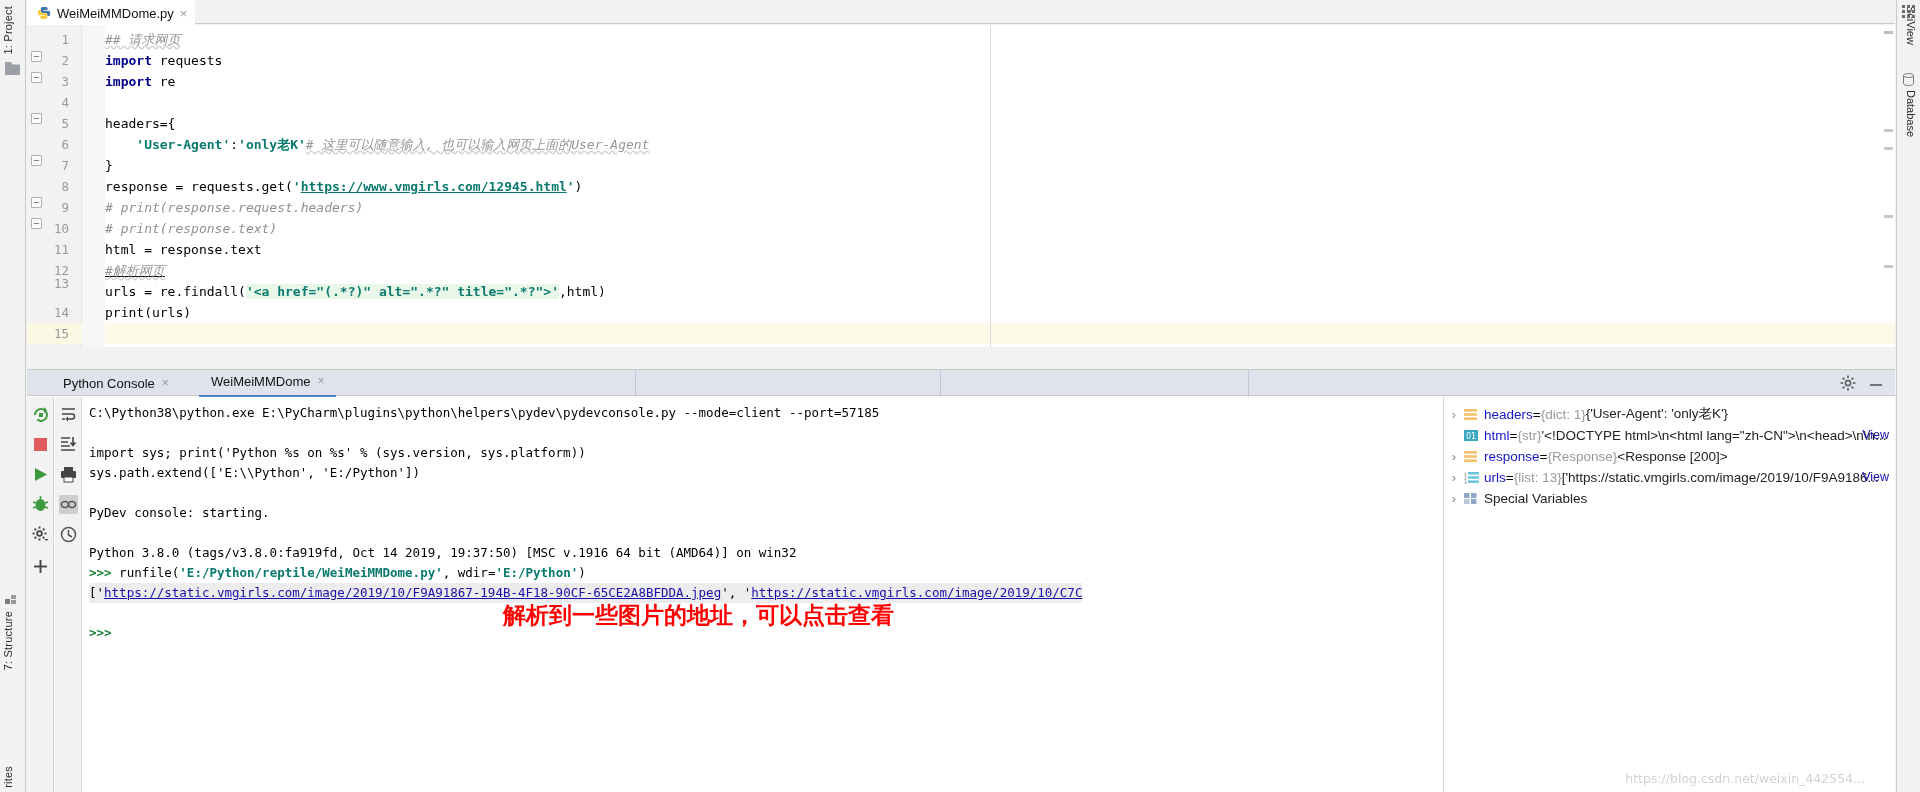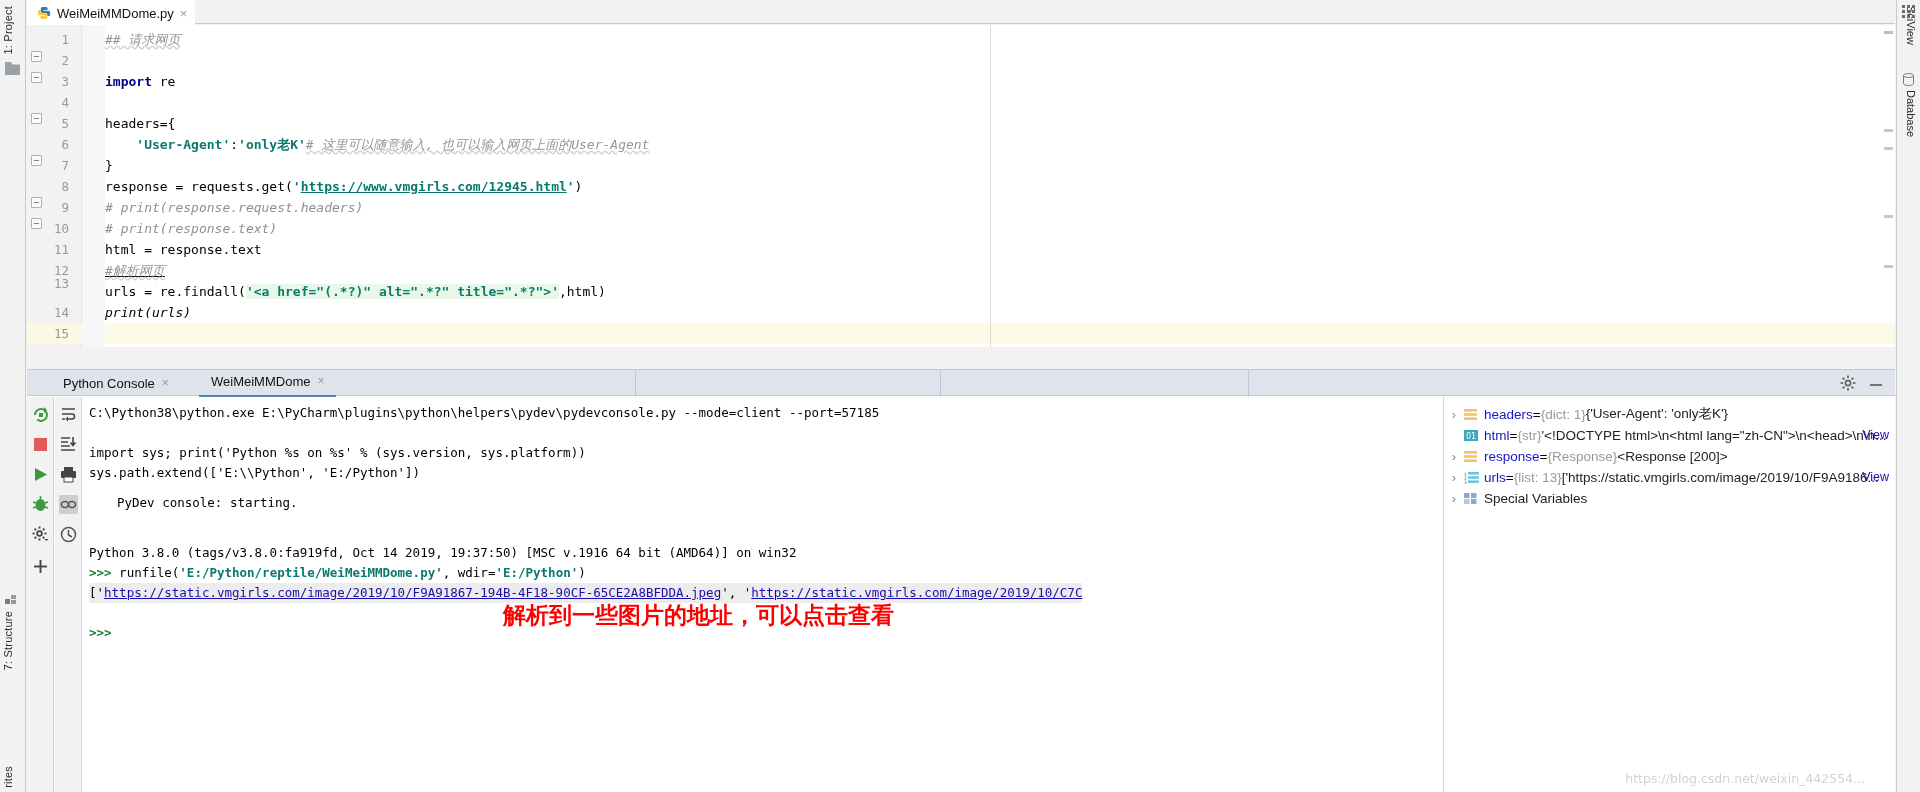--- a/index.html
+++ b/index.html
@@ -229,32 +229,33 @@
       <span>WeiMeiMMDome.py</span>
       <span class="tab-close">×</span>
     </div>
   </div>
 
   <div class="editor">
     <div class="gutter"></div>
     <div class="fold-col"></div>
     <div class="code-area" id="code-area">
         <div class="line" style="top: 4px;"><span class="cmt-sq">## 请求网页</span></div>
+        <div class="line" style="top: 25px;"><span class="kw">import</span><span> requests</span></div>
         <div class="line" style="top: 46px;"><span class="kw">import</span><span> re</span></div>
         <div class="line" style="top: 67px;"></div>
         <div class="line" style="top: 88px;"><span>headers={</span></div>
         <div class="line" style="top: 109px;"><span>    </span><span class="str">'User-Agent'</span><span>:</span><span class="str">'only老K'</span><span class="cmt-sq"># 这里可以随意输入, 也可以输入网页上面的User-Agent</span></div>
         <div class="line" style="top: 130px;"><span>}</span></div>
         <div class="line" style="top: 151px;"><span>response = requests.get(</span><span class="str">'</span><span class="urlstr">https://www.vmgirls.com/12945.html</span><span class="str">'</span><span>)</span></div>
         <div class="line" style="top: 172px;"><span class="cmt"># print(response.request.headers)</span></div>
         <div class="line" style="top: 193px;"><span class="cmt"># print(response.text)</span></div>
         <div class="line" style="top: 214px;"><span>html = response.text</span></div>
         <div class="line" style="top: 235px; text-decoration: underline;"><span class="cmt-sq">#解析网页</span></div>
         <div class="line" style="top: 256px;"><span>urls = re.findall(</span><span class="regex">'&lt;a href="(.*?)" alt=".*?" title=".*?"&gt;'</span><span>,html)</span></div>
-        <div class="line" style="top: 277px; font-style: italic;"><span>print(urls)</span></div>
+        <div class="line" style="top: 277px;"><span>print(urls)</span></div>
         <div class="caretline" style="top: 298px;"></div>
         <div class="line" style="top: 298px;"></div>
       </div>
     <div id="gutter-nums">
         <div class="ln" style="top: 4px;">1</div>
         <div class="ln" style="top: 25px;">2</div>
         <div class="ln" style="top: 46px;">3</div>
         <div class="ln" style="top: 67px;">4</div>
         <div class="ln" style="top: 88px;">5</div>
         <div class="ln" style="top: 109px;">6</div>
@@ -419,21 +420,21 @@
             <path d="M9.5 5v5l3.5 2" fill="none" stroke="#555" stroke-width="1.5"></path>
           </svg>
       </div>
     </div>
 
     <div class="console" id="console-out">
       <div class="anno" style="left:420px;top:203px">解析到一些图片的地址，可以点击查看</div>
     <div class="cline" style="top: 6px;"><span>C:\Python38\python.exe E:\PyCharm\plugins\python\helpers\pydev\pydevconsole.py --mode=client --port=57185</span></div>
         <div class="cline" style="top: 46px;"><span>import sys; print('Python %s on %s' % (sys.version, sys.platform))</span></div>
         <div class="cline" style="top: 66px;"><span>sys.path.extend(['E:\\Python', 'E:/Python'])</span></div>
-        <div class="cline" style="top: 96px; margin-left: 28px;"><span>PyDev console: starting.</span></div>
+        <div class="cline" style="top: 106px;"><span>PyDev console: starting.</span></div>
         <div class="cline" style="top: 146px;"><span>Python 3.8.0 (tags/v3.8.0:fa919fd, Oct 14 2019, 19:37:50) [MSC v.1916 64 bit (AMD64)] on win32</span></div>
         <div class="cline" style="top: 166px;"><span class="prompt">&gt;&gt;&gt; </span><span>runfile(</span><span class="gstr">'E:/Python/reptile/WeiMeiMMDome.py'</span><span>, wdir=</span><span class="gstr">'E:/Python'</span><span>)</span></div>
         <div class="cline hl" style="top: 186px;"><span>['</span><span class="link">https://static.vmgirls.com/image/2019/10/F9A91867-194B-4F18-90CF-65CE2A8BFDDA.jpeg</span><span>', '</span><span class="link">https://static.vmgirls.com/image/2019/10/C7C</span></div>
         <div class="cline" style="top: 226px;"><span class="prompt">&gt;&gt;&gt;</span></div>
       </div>
 
     <div class="vars" id="vars-pane">
         <div class="varrow" style="top: 4px;">
           <span class="twisty">›</span>
           <span class="vico"><svg width="13" height="13">

